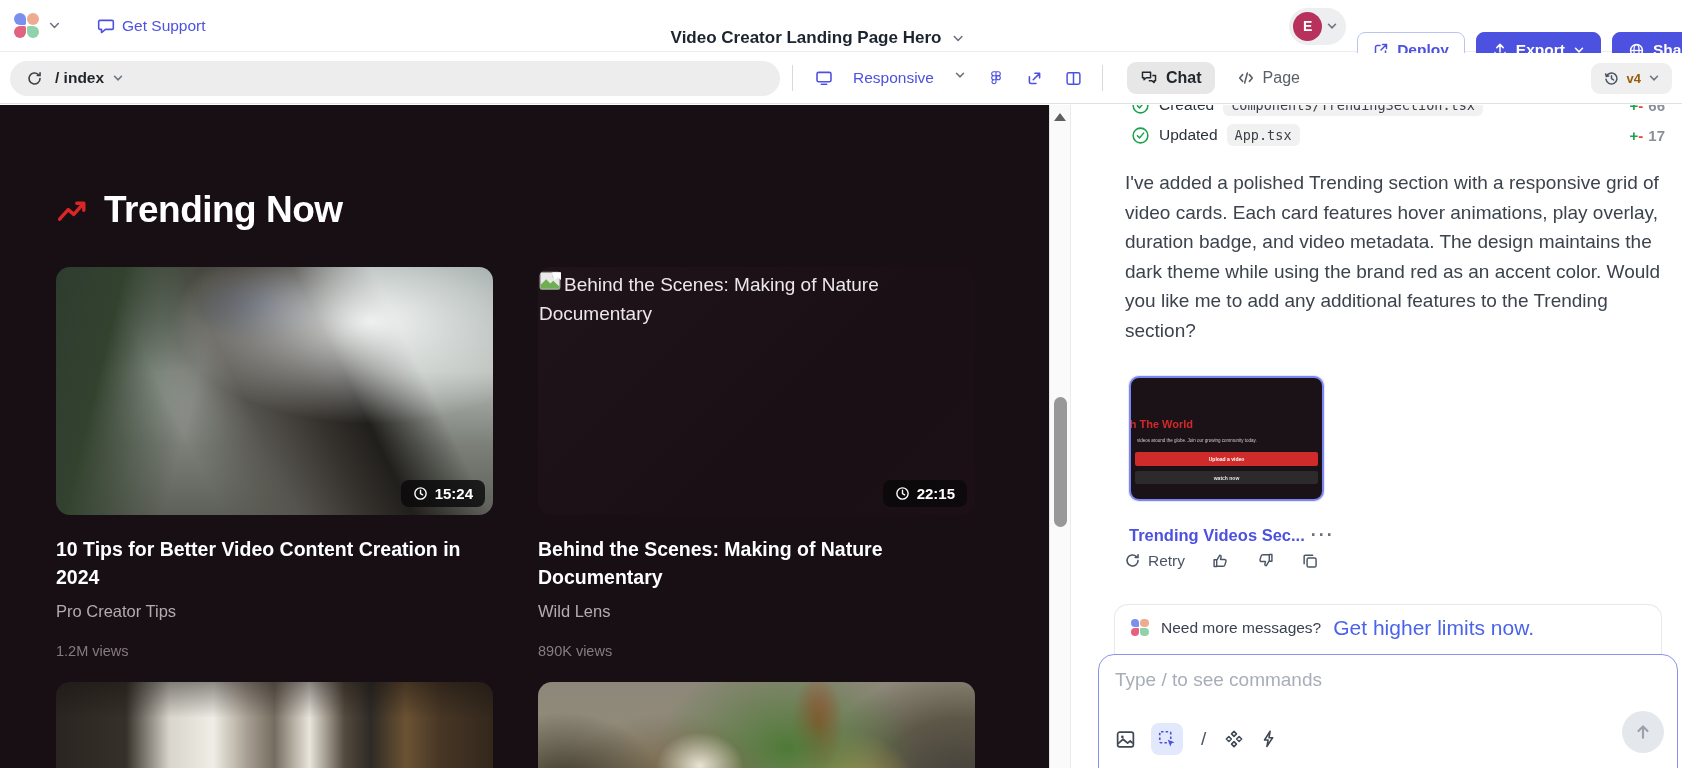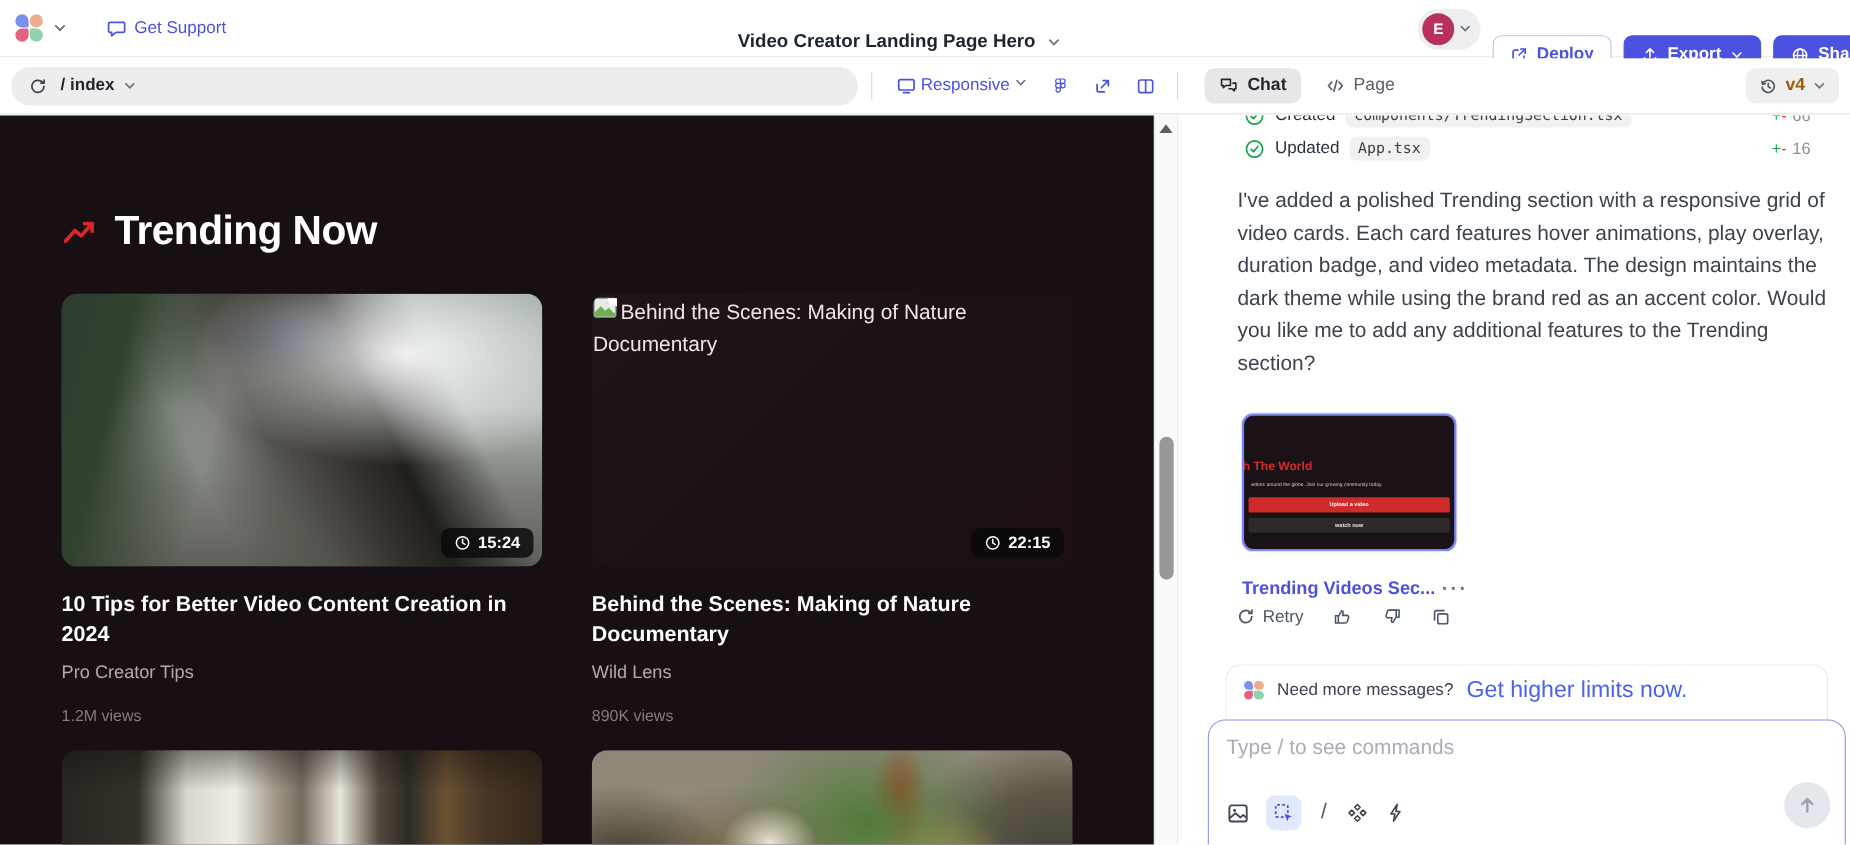--- a/index.html
+++ b/index.html
@@ -35,30 +35,30 @@
   .btn-solid { background:#4c51e0; border:1.5px solid #4c51e0; color:#fff; }
 
   
   .toolbar { position:absolute; left:0; top:53px; width:100%; height:51px; background:#fff;
     border-bottom:1px solid #e2e2e2; display:flex; align-items:center; padding:0 10px; }
   .urlbar { flex:0 0 770px; height:35px; background:#ededed; border-radius:18px;
     display:flex; align-items:center; gap:12px; padding:0 16px; }
   .urlpath { display:flex; align-items:center; gap:8px; font-size:15.5px; font-weight:600;
     color:#1f242c; cursor:pointer; }
   .vdiv { width:1px; height:26px; background:#d9d9d9; margin:0 12px; }
-  .resp { display:flex; align-items:flex-start; gap:4px; color:#4c51e0; font-size:15.5px;
+  .resp { display:flex; align-items:flex-start; gap:20px; color:#4c51e0; font-size:15.5px;
     font-weight:500; margin-left:10px; cursor:pointer; }
   .tool-ic { color:#4c51e0; margin-left:22px; cursor:pointer; display:inline-flex; }
   .tab { display:flex; align-items:center; gap:8px; font-size:16px; cursor:pointer; }
   .tab-active { background:#e7e7e7; border-radius:9px; padding:7px 13px; color:#22272e;
     font-weight:600; margin-left:12px; }
   .tab-idle { color:#5a6069; font-weight:500; margin-left:22px; }
   .vpill { margin-left:auto; margin-right:0; background:#efefef; border-radius:9px;
     padding:7px 12px; display:flex; align-items:center; gap:7px; cursor:pointer; }
-  .vpill .vtxt { font-size:16px; font-weight:600; color:#9a5b0a; }
+  .vpill .vtxt { font-size:13px; font-weight:600; color:#9a5b0a; }
 
   
   .preview { position:absolute; left:0; top:105px; width:1049px; height:663px;
     background:#170f13; overflow:hidden; }
   .ph-row { position:absolute; left:56px; top:84px; display:flex; align-items:center; gap:16px; }
   .ph-ic { color:#dc2626; display:inline-flex; }
   .ph-title { color:#fff; font-size:37px; font-weight:800; letter-spacing:-0.5px; }
   .card { position:absolute; width:437px; cursor:pointer; }
   .thumb { position:relative; width:437px; height:248px; border-radius:14px; overflow:hidden; }
   .thumb1 { background:
@@ -98,27 +98,27 @@
     background:#fafafa; border-left:1px solid #e5e5e5; }
   .pscroll .arrow { position:absolute; left:50%; top:8px; transform:translateX(-50%);
     width:0; height:0; border-left:6px solid transparent; border-right:6px solid transparent;
     border-bottom:8px solid #5f5f5f; cursor:pointer; }
   .pscroll .pthumb { position:absolute; left:4px; top:292px; width:13px; height:130px;
     background:#989898; border-radius:7px; cursor:pointer; }
 
   
   .chat { position:absolute; left:1070px; top:105px; width:612px; height:663px; background:#fff;
     border-left:1px solid #ebebeb; overflow:hidden; }
-  .evrow { position:absolute; left:60px; right:36px; display:flex; align-items:center; gap:9px; }
+  .evrow { position:absolute; left:60px; right:17px; display:flex; align-items:center; gap:9px; }
   .ev1 { top:-11px; } .ev2 { top:19px; }
   .evcheck { color:#16a34a; display:inline-flex; }
   .evaction { font-size:15.5px; font-weight:500; color:#2b323c; }
   .evchip { background:#f1f1f1; border-radius:6px; padding:3px 8px;
     font-family:"DejaVu Sans Mono", monospace; font-size:13.5px; color:#3c4149; cursor:pointer; }
-  .evdiff { margin-left:auto; font-size:15px; font-weight:400; }
+  .evdiff { margin-left:auto; font-size:15px; font-weight:700; }
   .evdiff .p { color:#1ca14c; } .evdiff .m { color:#e0452e; } .evdiff .n { color:#8a909a; margin-left:5px; }
   .msg { position:absolute; left:54px; top:63px; width:558px; font-size:19px;
     line-height:29.5px; color:#3c434d; }
   .attach { position:absolute; left:58px; top:271px; }
   .mini { width:195px; height:125px; border:2px solid #7c86f0; border-radius:10px;
     background:#1a1216; overflow:hidden; position:relative; cursor:pointer;
     box-shadow:0 0 0 1px #e7e9fb; }
   .mini-h { position:absolute; left:-5px; top:40px; color:#d22a2a; font-size:11px;
     font-weight:800; white-space:nowrap; }
   .mini-s { position:absolute; left:6px; top:60px; right:4px; color:#cfc9cc; font-size:4.5px;
@@ -407,21 +407,21 @@
     <div class="evrow ev2">
       <span class="evcheck">
         <svg width="19" height="19" viewBox="0 0 16 16">
             <circle cx="8" cy="8" r="6.2" stroke="currentColor" stroke-width="1.3" fill="none"></circle>
             <path d="M5.4 8.2l1.8 1.8 3.4-4" stroke="currentColor" stroke-width="1.3" fill="none" stroke-linecap="round" stroke-linejoin="round"></path>
           </svg>
       </span>
       <span class="evaction">Updated</span>
       <span class="evchip">App.tsx</span>
       <span class="evdiff">
-        <span class="p">+</span><span class="m">-</span><span class="n">16</span>
+        <span class="p">+</span><span class="m">-</span><span class="n">17</span>
       </span>
     </div>
 
     <div class="msg">I've added a polished Trending section with a responsive grid of video cards. Each card features hover animations, play overlay, duration badge, and video metadata. The design maintains the dark theme while using the brand red as an accent color. Would you like me to add any additional features to the Trending section?</div>
 
     <div class="attach">
       <div class="mini">
         <span class="mini-h">th The World</span>
         <span class="mini-s">videos around the globe. Join our growing community today.</span>
         <span class="mini-b1">Upload a video</span>

